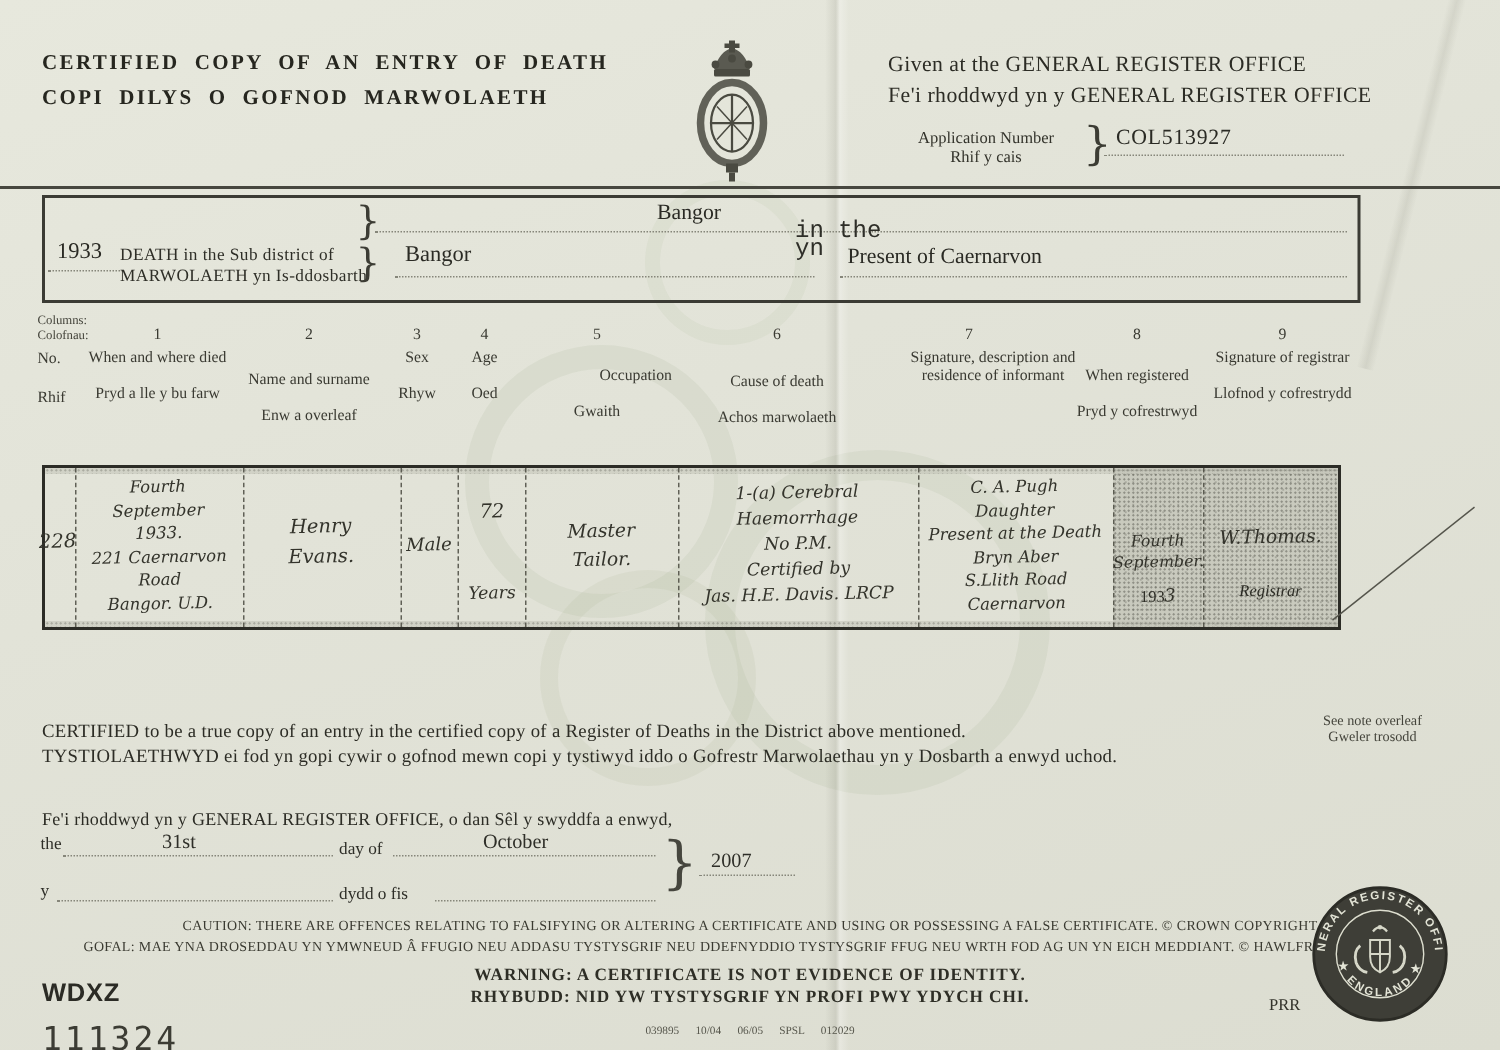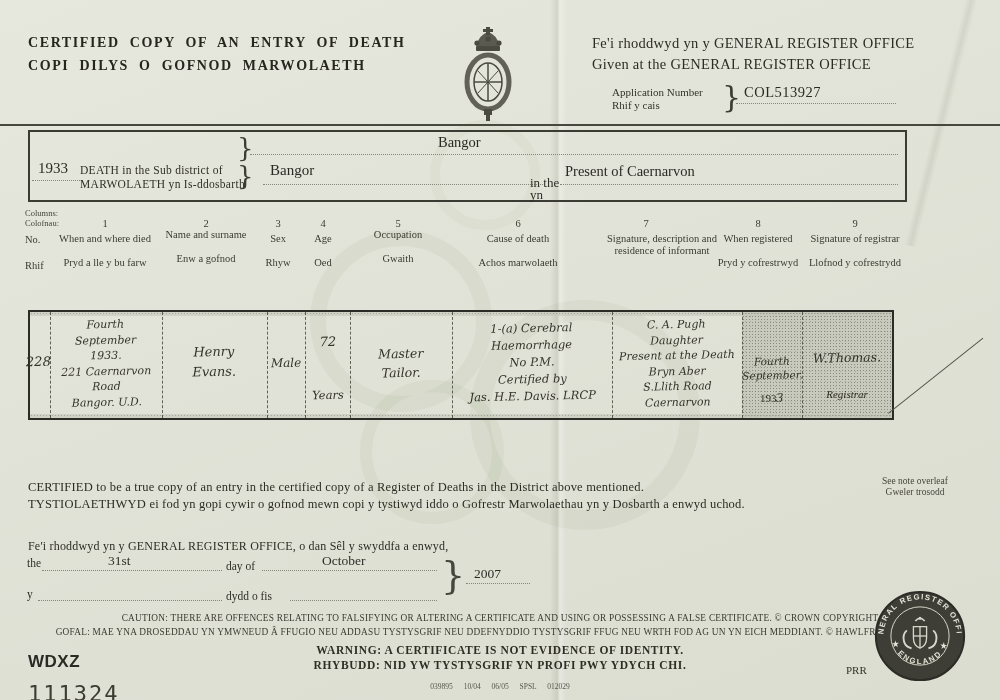--- a/index.html
+++ b/index.html
@@ -75,25 +75,25 @@
         <circle cx="38" cy="13" r="2.6"></circle>
         <circle cx="49" cy="17" r="2.6"></circle>
       <rect x="36" y="1" width="4" height="8"></rect>
         <rect x="33" y="3" width="10" height="3"></rect>
       <rect x="34" y="83" width="8" height="6"></rect>
         <rect x="36" y="89" width="4" height="6"></rect>
     </g>
   </svg>
 
   <div class="abs given" style="left:592px;top:33px;">
+    <div>Given at the GENERAL REGISTER OFFICE</div>
     <div>Fe'i rhoddwyd yn y GENERAL REGISTER OFFICE</div>
-    <div>Given at the GENERAL REGISTER OFFICE</div>
-  </div>
-
-  <div class="abs smalllab" style="left:612px;top:86px;">
+  </div>
+
+  <div class="abs smalllab" style="left:612px;top:86px;text-align:center;">
     <div>Application Number</div>
     <div>Rhif y cais</div>
   </div>
   <div class="abs brace" style="left:722px;top:79px;font-size:30px;">}</div>
   <div class="abs val" style="left:744px;top:84px;letter-spacing:.5px;">COL513927</div>
   <div class="abs dotline" style="left:736px;top:103px;width:160px;"></div>
 
   <div class="abs" style="left:0;top:124px;width:1000px;height:2px;background:#47473f;"></div>
 
   <div class="abs" style="left:28px;top:130px;width:875px;height:68px;border:2.5px solid #3b3b34;">
@@ -103,21 +103,21 @@
 
     <div class="abs val" style="left:8px;top:28px;font-size:15px;">1933</div>
     <div class="abs dotline" style="left:2px;top:48px;width:50px;"></div>
     <div class="abs boxlab2" style="left:50px;top:31px;">
       <div>DEATH in the Sub district of</div>
       <div>MARWOLAETH yn Is-ddosbarth</div>
     </div>
     <div class="abs brace" style="left:207px;top:29px;font-size:26px;">}</div>
     <div class="abs val" style="left:240px;top:30px;font-size:15px;">Bangor</div>
     <div class="abs dotline" style="left:233px;top:52px;width:280px;"></div>
-    <div class="abs" style="left:500px;top:45px;font-size:13px;line-height:12px;">
+    <div class="abs" style="left:500px;top:16px;font-size:16px;line-height:12px;font-family:Liberation Mono, monospace;">
       <div>in the</div>
       <div>yn</div>
     </div>
     <div class="abs val" style="left:535px;top:31px;">Present of Caernarvon</div>
     <div class="abs dotline" style="left:530px;top:52px;width:338px;"></div>
   </div>
 
   <div class="abs" style="left:25px;top:209px;font-size:8.5px;line-height:9.5px;color:#44443b;">
     <div>Columns:</div>
     <div>Colofnau:</div>
@@ -125,50 +125,50 @@
   <div class="abs colen" style="left:25px;top:234px;">No.</div>
   <div class="abs colcy" style="left:25px;top:260px;">Rhif</div>
 
   <div class="abs ctr" style="left:45px;top:218px;width:120px;">
     <div class="colnum">1</div>
     <div class="colen" style="margin-top:4px;min-height:24px;">When and where died</div>
     <div class="colcy">Pryd a lle y bu farw</div>
   </div>
   <div class="abs ctr" style="left:150px;top:218px;width:112px;">
     <div class="colnum">2</div>
-    <div class="colen" style="margin-top:0;min-height:24px;">Name and surname</div>
-    <div class="colcy">Enw a gofnod</div>
+    <div class="colen" style="margin-top:19px;min-height:24px;">Name and surname</div>
+    <div class="colcy">Enw a overleaf</div>
   </div>
   <div class="abs ctr" style="left:256px;top:218px;width:44px;">
     <div class="colnum">3</div>
     <div class="colen" style="margin-top:4px;min-height:24px;">Sex</div>
     <div class="colcy">Rhyw</div>
   </div>
   <div class="abs ctr" style="left:301px;top:218px;width:44px;">
     <div class="colnum">4</div>
     <div class="colen" style="margin-top:4px;min-height:24px;">Age</div>
     <div class="colcy">Oed</div>
   </div>
   <div class="abs ctr" style="left:348px;top:218px;width:100px;">
     <div class="colnum">5</div>
-    <div class="colen" style="margin-top:0;min-height:24px;">Occupation</div>
+    <div class="colen" style="margin-top:16px;min-height:24px;text-align:right;">Occupation</div>
     <div class="colcy">Gwaith</div>
   </div>
   <div class="abs ctr" style="left:458px;top:218px;width:120px;">
     <div class="colnum">6</div>
-    <div class="colen" style="margin-top:4px;min-height:24px;">Cause of death</div>
+    <div class="colen" style="margin-top:20px;min-height:24px;">Cause of death</div>
     <div class="colcy">Achos marwolaeth</div>
   </div>
   <div class="abs ctr" style="left:560px;top:218px;width:172px;">
     <div class="colnum">7</div>
     <div class="colen" style="margin-top:4px;min-height:24px;padding-left:32px;">Signature, description and residence of informant</div>
   </div>
   <div class="abs ctr" style="left:706px;top:218px;width:104px;">
     <div class="colnum">8</div>
-    <div class="colen" style="margin-top:4px;min-height:24px;">When registered</div>
+    <div class="colen" style="margin-top:16px;min-height:24px;">When registered</div>
     <div class="colcy">Pryd y cofrestrwyd</div>
   </div>
   <div class="abs ctr" style="left:800px;top:218px;width:110px;">
     <div class="colnum">9</div>
     <div class="colen" style="margin-top:4px;min-height:24px;">Signature of registrar</div>
     <div class="colcy">Llofnod y cofrestrydd</div>
   </div>
 
   <div class="abs" style="left:28px;top:310px;width:862px;height:106px;border:2px solid #2c2c26;">
 

